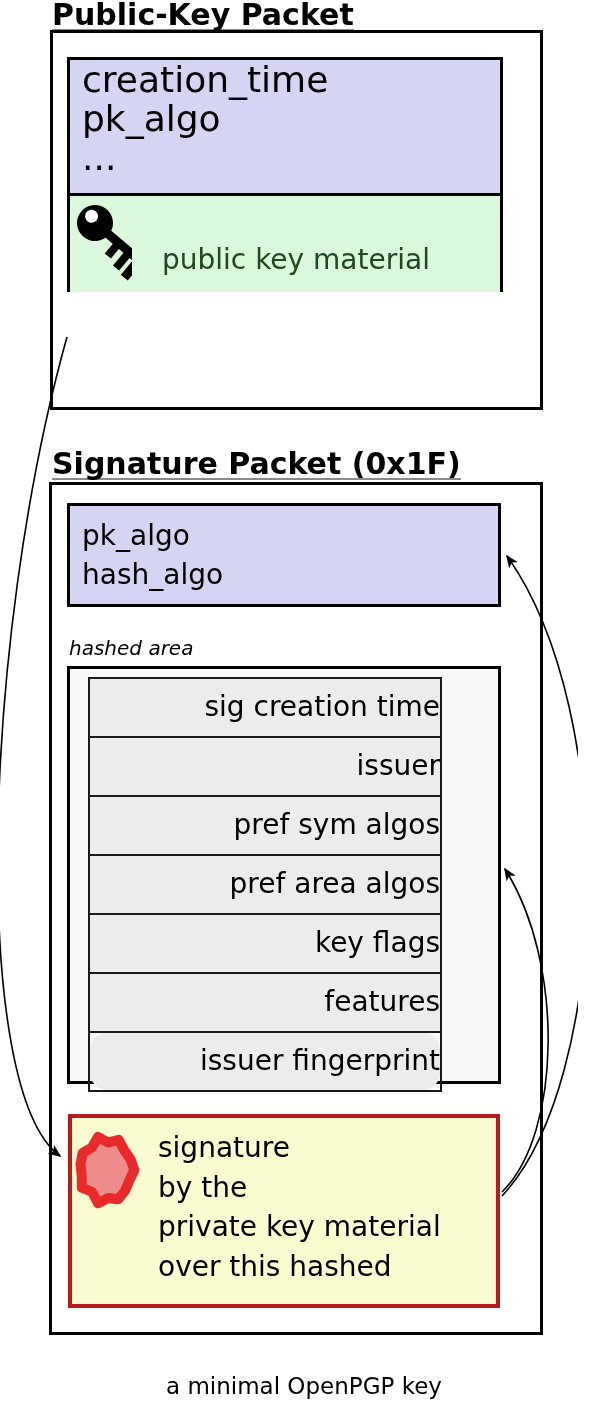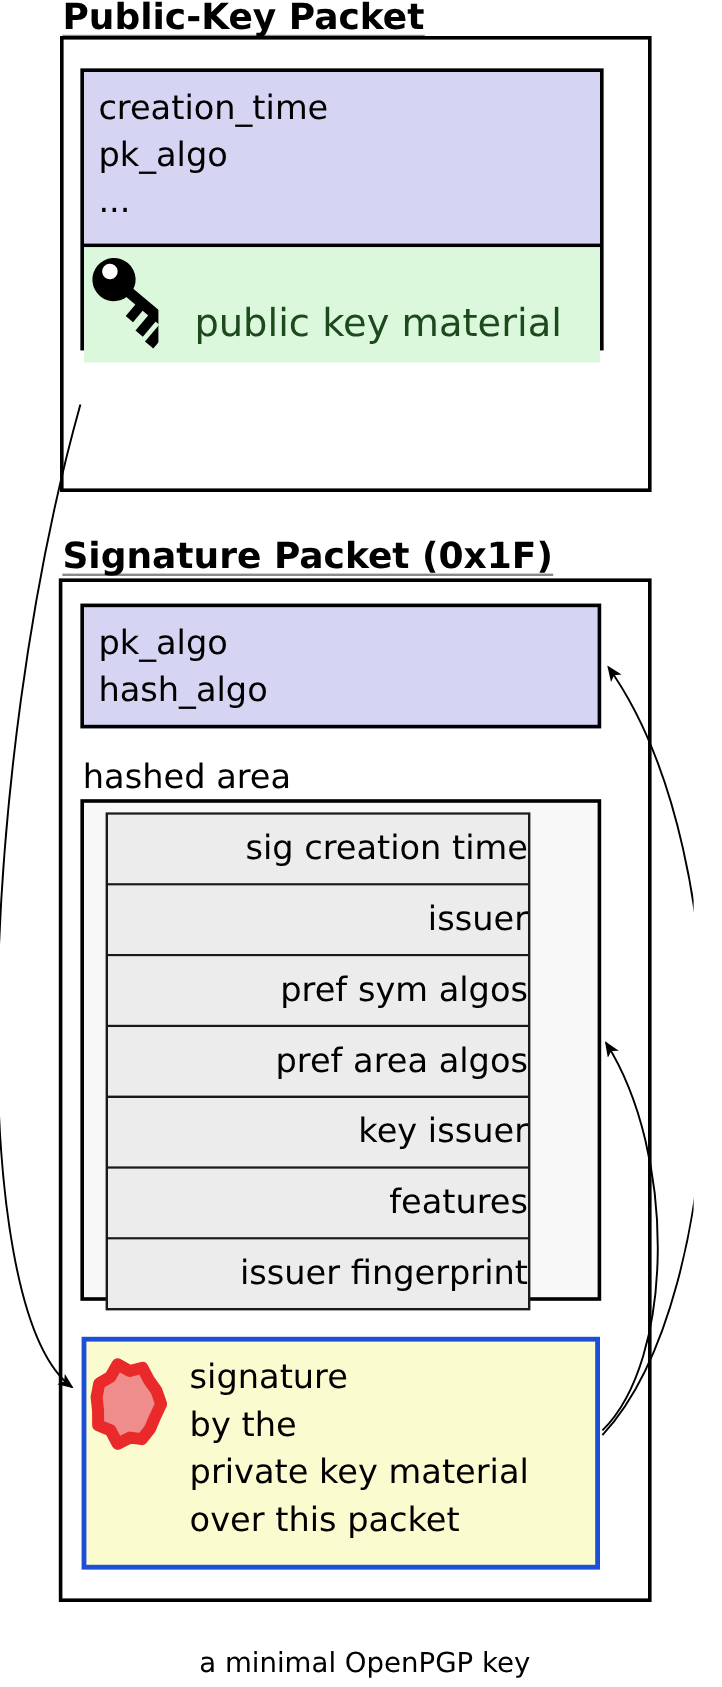--- a/index.html
+++ b/index.html
@@ -12,43 +12,43 @@
   .heading {
     font-weight:bold; font-size:30px; line-height:26px;
     display:inline-block; border-bottom:2px solid #8a8a8a; padding-bottom:1px;
     white-space:nowrap;
   }
   .outer-box { background:#fff; border:3px solid #000; }
   .field-stack { border:3px solid #000; background:var(--header-fill,#d5d5f3); }
   .blue-part {
     height:133px; border-bottom:3px solid #000;
     background:var(--header-fill,#d5d5f3);
-    padding:10px 0 0 12px; font-size:28px; line-height:39px;
+    padding:0 0 0 12px; font-size:36px; line-height:39px;
   }
   .green-part {
     background:var(--key-material-fill,#dcf8dc);
     height:96px; display:flex; align-items:center; padding-left:4px;
   }
   .green-part .label {
-    color:var(--key-material-text,#1c4a1c); font-size:32px; margin-left:30px; white-space:nowrap;margin-top:30px;
+    color:var(--key-material-text,#1c4a1c); font-size:28px; margin-left:30px; white-space:nowrap;margin-top:30px;
   }
   .blue2 {
     border:3px solid #000; background:var(--header-fill,#d5d5f3);
     padding:10px 0 0 12px; font-size:28px; line-height:39px;
   }
-  .hashed-label { font-size:28px; line-height:34px; }
+  .hashed-label { font-size:20px; line-height:34px;font-style:italic; }
   .hashed-box { border:3px solid #000; background:var(--hashed-area-fill,#f8f8f8); }
   .subpacket-list { position:absolute; left:18px; top:8px; width:350px; border:2px solid #1a1a1a; }
   .subpacket-row {
     height:57px; line-height:55px; font-size:28px; padding-left:20px;
     background:var(--subpacket-fill,#ececec); border-bottom:2px solid #1a1a1a;
     white-space:nowrap; overflow:hidden;
   }
-  .subpacket-row:last-child { border-bottom:none; }
-  .yellow-box { border:4px solid #1d4ed8; background:var(--signature-fill,#fbfbd0); }
+  .subpacket-row:last-child { border-bottom:none;border-radius:17px; }
+  .yellow-box { border:4px solid #b91c1c; background:var(--signature-fill,#fbfbd0); }
   .sig-text { position:absolute; left:86px; top:10px; font-size:28px; line-height:39.5px; white-space:nowrap; }
   .caption { font-size:23px; line-height:30px; white-space:nowrap; }
   svg { display:block; }
   .overlay { position:absolute; left:0; top:0; pointer-events:none; z-index:5; }
 </style>
 </head>
 <body>
 
 <div class="stage">
 
@@ -91,35 +91,35 @@
   </div>
 
   <div class="abs hashed-label" style="left:69px; top:631px;">hashed area</div>
 
   <div class="abs hashed-box" style="left:67px; top:666px; width:434px; height:418px;text-align:right;">
     <div class="subpacket-list">
       <div class="subpacket-row">sig creation time</div>
       <div class="subpacket-row">issuer</div>
       <div class="subpacket-row">pref sym algos</div>
       <div class="subpacket-row">pref area algos</div>
-      <div class="subpacket-row">key issuer</div>
+      <div class="subpacket-row">key flags</div>
       <div class="subpacket-row">features</div>
       <div class="subpacket-row">issuer fingerprint</div>
     </div>
   </div>
 
   <div class="abs yellow-box" style="left:68px; top:1114px; width:432px; height:194px;">
     <svg class="abs" style="left:-2px; top:8px;" width="72" height="86" viewBox="0 0 72 86">
       <path id="sealPath" d="M64.3,44.0L59.2,54.8L55.0,64.7L48.3,73.3L38.2,72.0L28.0,77.2L22.2,66.0L11.8,61.7L11.7,49.4L10.5,38.3L12.7,26.8L21.9,21.5L28.0,10.9L38.1,16.5L48.7,13.8L54.2,24.2L60.3,32.8Z" fill="#ef8c8c" stroke="#ea2a2a" stroke-width="10" stroke-linejoin="round"></path>
     </svg>
     <div class="sig-text">
       <div>signature</div>
       <div>by the</div>
       <div>private key material</div>
-      <div>over this packet</div>
+      <div>over this hashed</div>
     </div>
   </div>
 
   <div class="abs caption" style="left:138px; top:1371px;margin-left:28px;">a minimal OpenPGP key</div>
 
   <svg class="overlay" width="602" height="1406" viewBox="0 0 602 1406">
     <defs>
       <marker id="arrow" viewBox="0 0 12 10" refX="10.5" refY="5" markerWidth="13" markerHeight="11" orient="auto" markerUnits="userSpaceOnUse">
         <path d="M0,0 L12,5 L0,10 L3,5 Z" fill="#000"></path>
       </marker>

